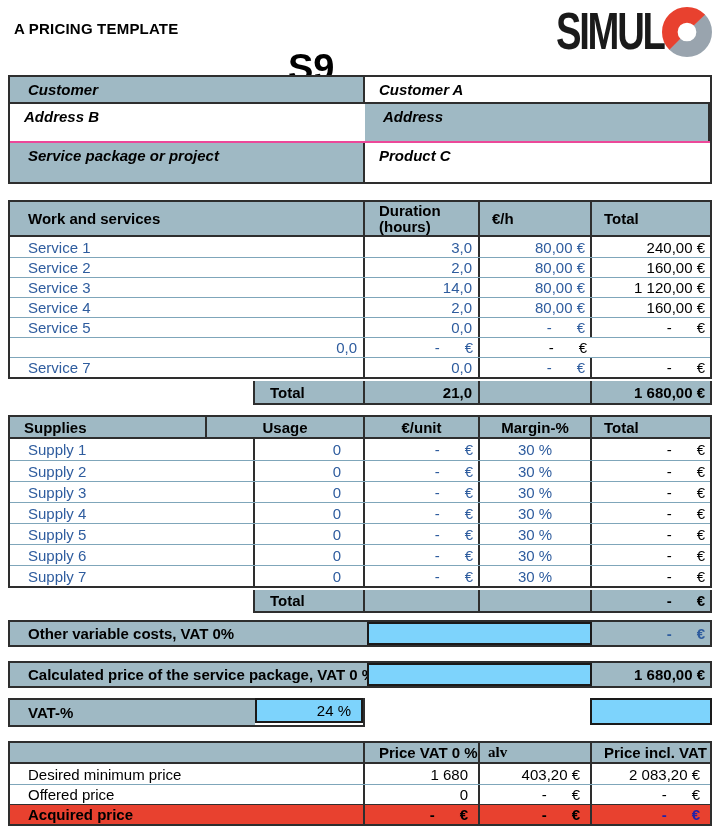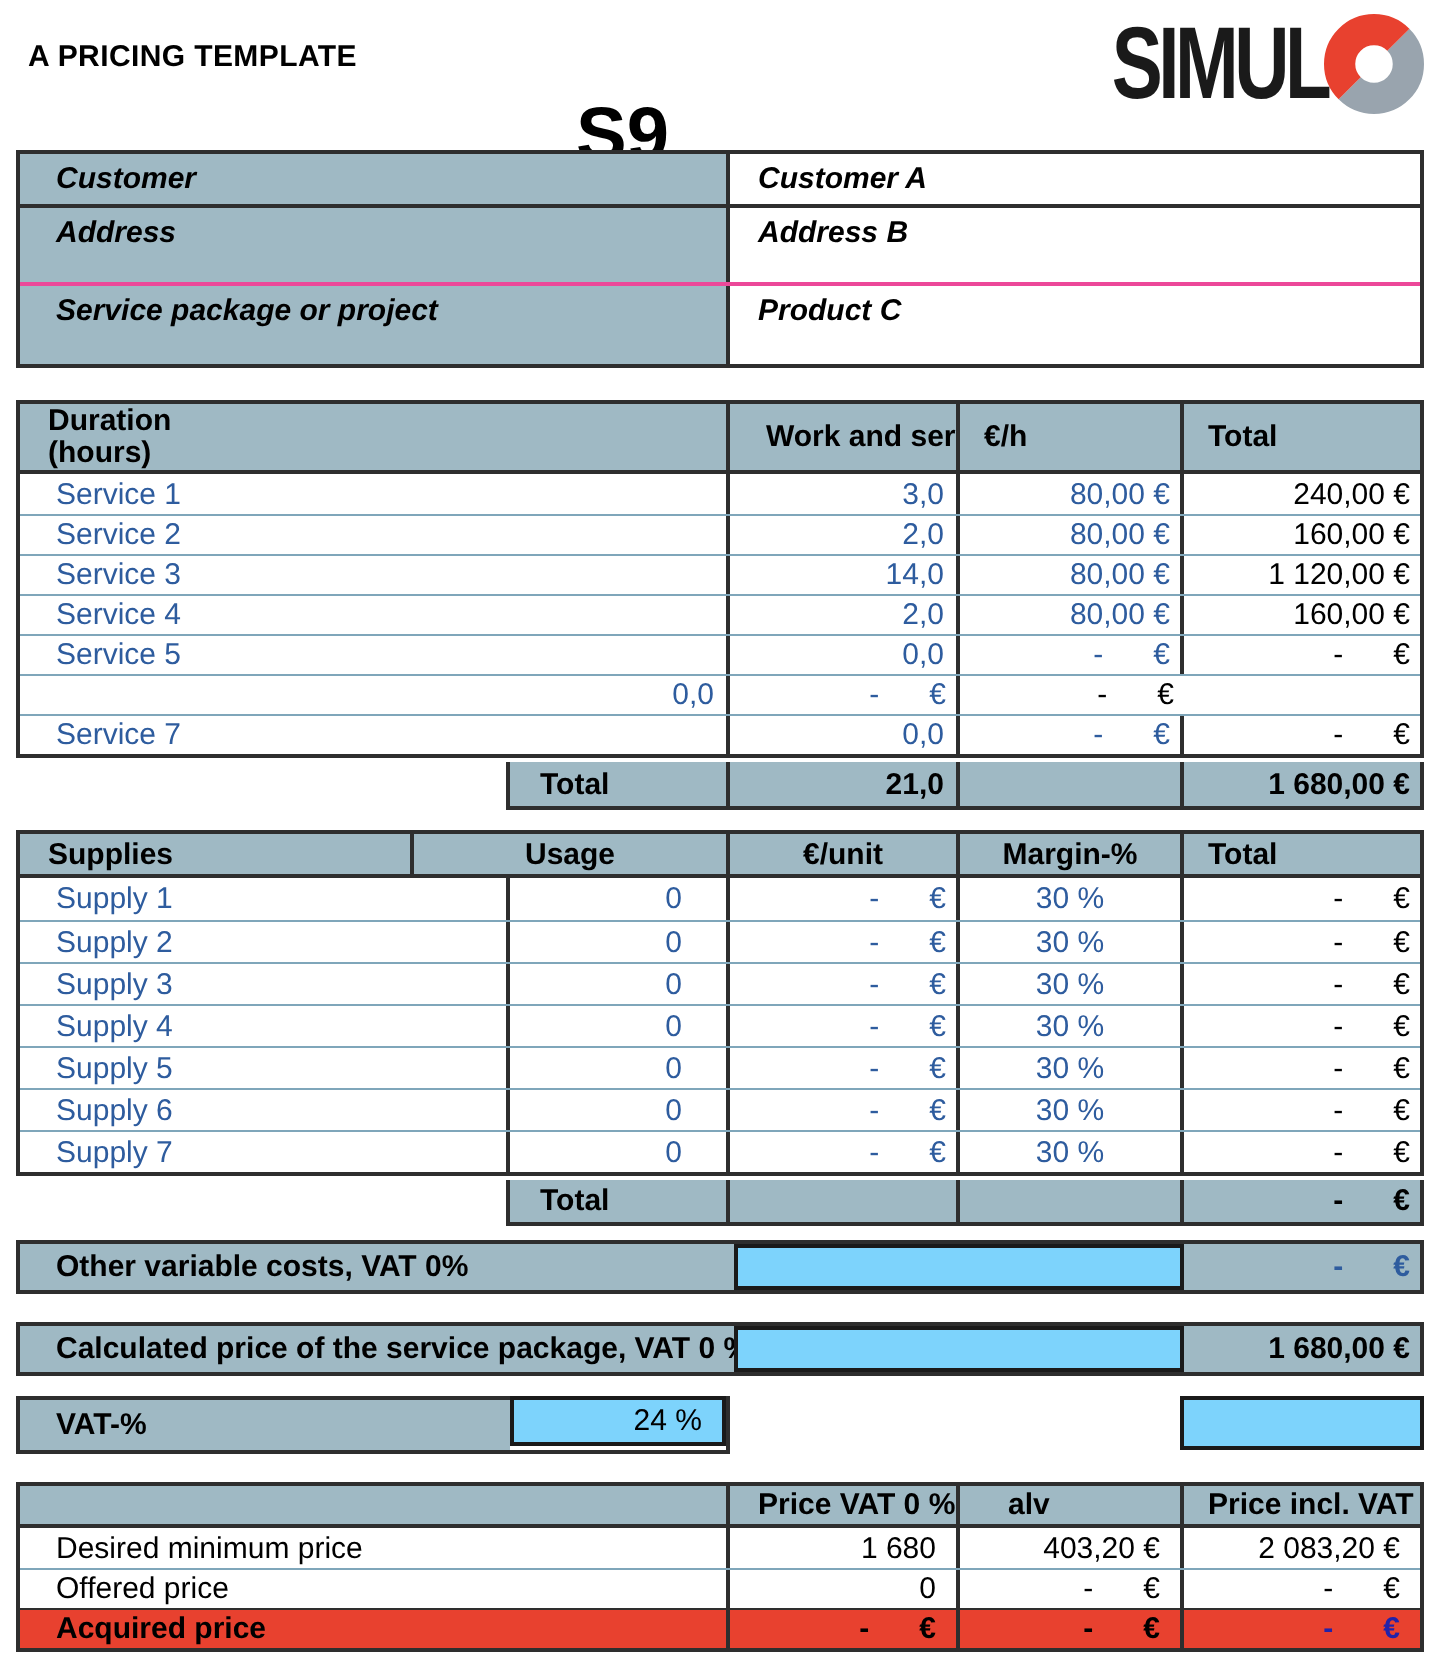--- a/index.html
+++ b/index.html
@@ -69,36 +69,36 @@
       <circle cx="24" cy="24" r="16.5" fill="none" stroke="#E8412F" stroke-width="15" stroke-dasharray="51.8 51.9" transform="rotate(135 24 24)"></circle>
     </svg>
   </div>
 
   <div class="tbl" style="top:75px;font-style:italic;">
     <div class="row g-cust h25">
       <div class="cell fill bold padL bR">Customer</div>
       <div class="cell bold padL14">Customer A</div>
     </div>
     <div class="row g-cust h39" style="border-top:2px solid #2e2e2e;">
+      <div class="cell bold padL14 topAlign">Address B</div>
       <div class="cell fill bold padL bR topAlign">Address</div>
-      <div class="cell bold padL14 topAlign">Address B</div>
     </div>
     <div class="row g-cust h41" style="border-top:2px solid #ec4899;">
       <div class="cell fill bold padL bR topAlign">Service package or project</div>
       <div class="cell bold padL14 topAlign">Product C</div>
     </div>
   </div>
 
   <div class="tbl" style="top:200px;">
     <div class="row g-work h35 hsep">
+      <div class="cell fill bold padL bR">Work and services</div>
       <div class="cell fill bold bR twoline padL14">
         <span>Duration</span>
         <span>(hours)</span>
       </div>
-      <div class="cell fill bold padL bR">Work and services</div>
       <div class="cell fill bold bR" style="padding-left:12px;">€/h</div>
       <div class="cell fill bold" style="padding-left:12px;">Total</div>
     </div>
 
     <div class="row g-work h20">
       <div class="cell blue padL bR">Service 1</div>
       <div class="cell blue right padR bR">3,0</div>
       <div class="cell blue right padR5 bR">80,00 €</div>
       <div class="cell right padR5">240,00 €</div>
     </div>
@@ -238,21 +238,21 @@
       <div class="cell fill bold padL">VAT-%</div>
       <div class="cell input-box right padR10" style="height:25px; margin:-2px 0;">24 %</div>
     </div>
   </div>
   <div class="input-box" style="position:absolute; left:590px; top:698px; width:122px; height:27px;"></div>
 
   <div class="tbl" style="top:741px;">
     <div class="row g-price h21 hsep">
       <div class="cell fill bR"></div>
       <div class="cell fill bold bR padL14">Price VAT 0 %</div>
-      <div class="cell fill bold bR" style="padding-left:24px;">alv</div>
+      <div class="cell fill bold bR" style="padding-left:8px;font-family:Liberation Serif, serif;">alv</div>
       <div class="cell fill bold" style="padding-left:12px;">Price incl. VAT</div>
     </div>
 
     <div class="row g-price h20">
       <div class="cell padL bR">Desired minimum price</div>
       <div class="cell right padR10 bR">1 680</div>
       <div class="cell right padR10 bR">403,20 €</div>
       <div class="cell right padR10">2 083,20 €</div>
     </div>
     <div class="row g-price h20 sep">

